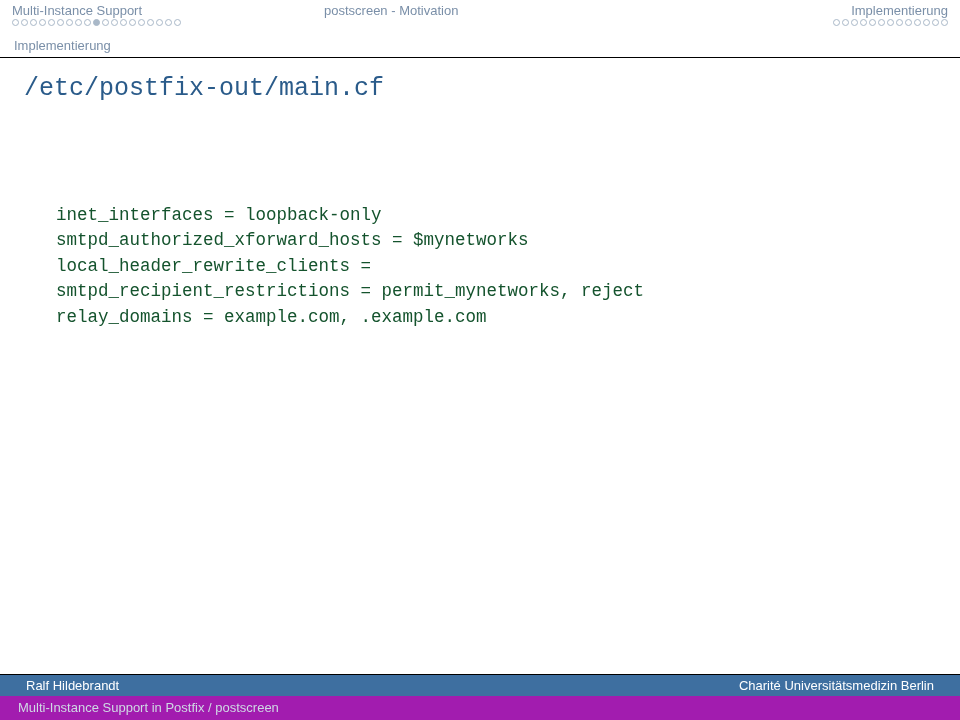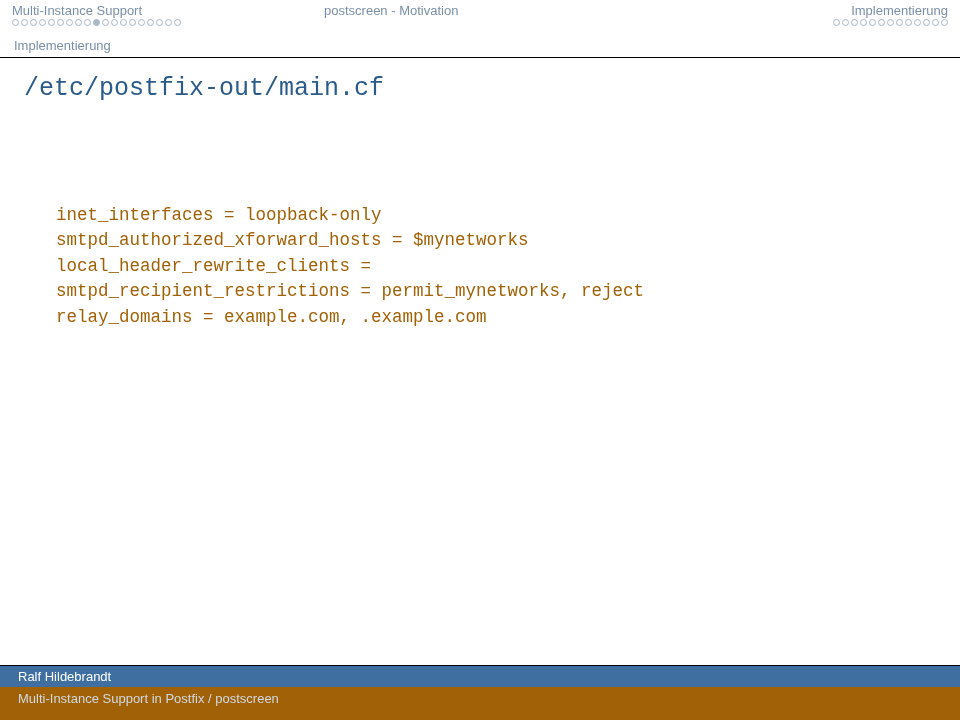--- a/index.html
+++ b/index.html
@@ -12,24 +12,24 @@
   .nav-center { flex: 1; text-align: left; }
   .nav-right { flex: 1; text-align: right; }
   .dots-row { display: flex; justify-content: space-between; padding: 1px 12px 0 12px; }
   .dots-left, .dots-right { display: flex; gap: 2px; }
   .dot { width: 7px; height: 7px; border-radius: 50%; border: 1px solid #a9b8c8; display:inline-block; }
   .dot.filled { background: #a9b8c8; }
   .sub-label { padding: 12px 14px 0 14px; font-size: 13px; color: #7a8fa8; }
   .hr { border: none; border-top: 1px solid #000; margin: 4px 0 0 0; }
   .title { font-family: "Courier New", Courier, monospace; font-size: 25px; color: #2a5b8a; padding: 16px 24px 0 24px; }
   .content { flex: 1; padding: 100px 56px 0 56px; }
-  .code { font-family: "Courier New", Courier, monospace; font-size: 17.5px; color: #a16207; line-height: 1.45; white-space: pre; }
+  .code { font-family: "Courier New", Courier, monospace; font-size: 17.5px; color: #14532d; line-height: 1.45; white-space: pre; }
   .footer { }
-  .footer-top { background: #3e6fa0; color: #fff; display: flex; justify-content: space-between; align-items: center; padding: 3px 18px; font-size: 13px; }
-  .footer-bottom { background: #a16207; color: #cfd9e4; padding: 4px 18px 14px 18px; font-size: 13px; }
+  .footer-top { background: #3e6fa0; color: #fff; display: flex; justify-content: space-between; align-items: center; padding: 3px 26px; font-size: 13px; }
+  .footer-bottom { background: #a21caf; color: #cfd9e4; padding: 4px 18px 5px 18px; font-size: 13px; }
 </style>
 </head>
 <body>
 
 <div class="slide">
 
   <div class="header">
     <div class="nav-row">
       <div class="nav-left">Multi-Instance Support</div>
       <div class="nav-center">postscreen - Motivation</div>
@@ -83,19 +83,20 @@
 smtpd_authorized_xforward_hosts = $mynetworks
 local_header_rewrite_clients =
 smtpd_recipient_restrictions = permit_mynetworks, reject
 relay_domains = example.com, .example.com</div>
   </div>
 
   <div class="footer">
     <hr class="hr">
     <div class="footer-top">
       <span>Ralf Hildebrandt</span>
+      <span>Charité Universitätsmedizin Berlin</span>
     </div>
     <div class="footer-bottom">
       <span>Multi-Instance Support in Postfix / postscreen</span>
     </div>
   </div>
 
 </div>
 
 </body></html>

